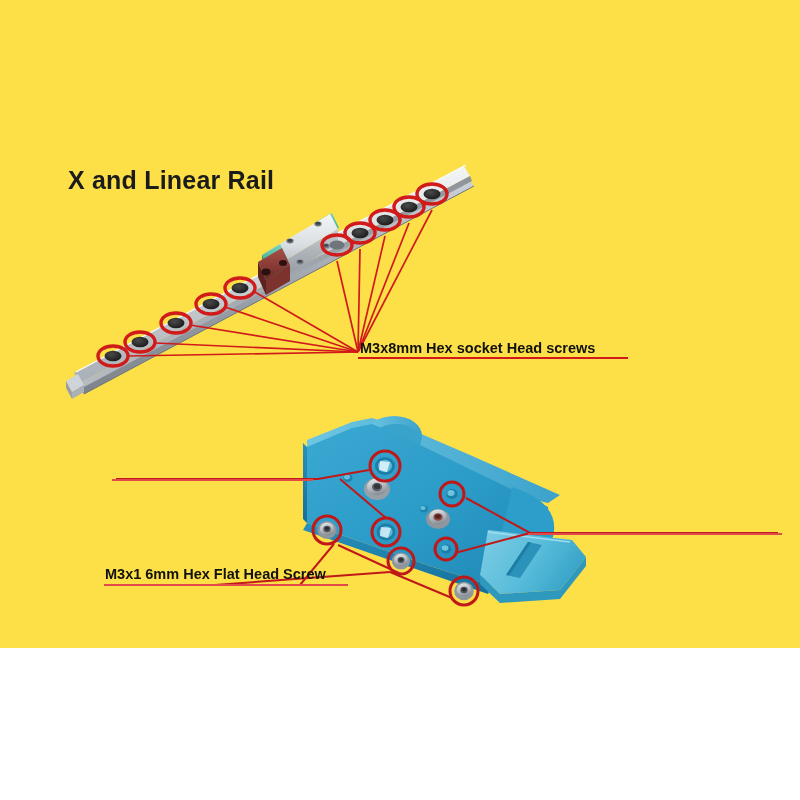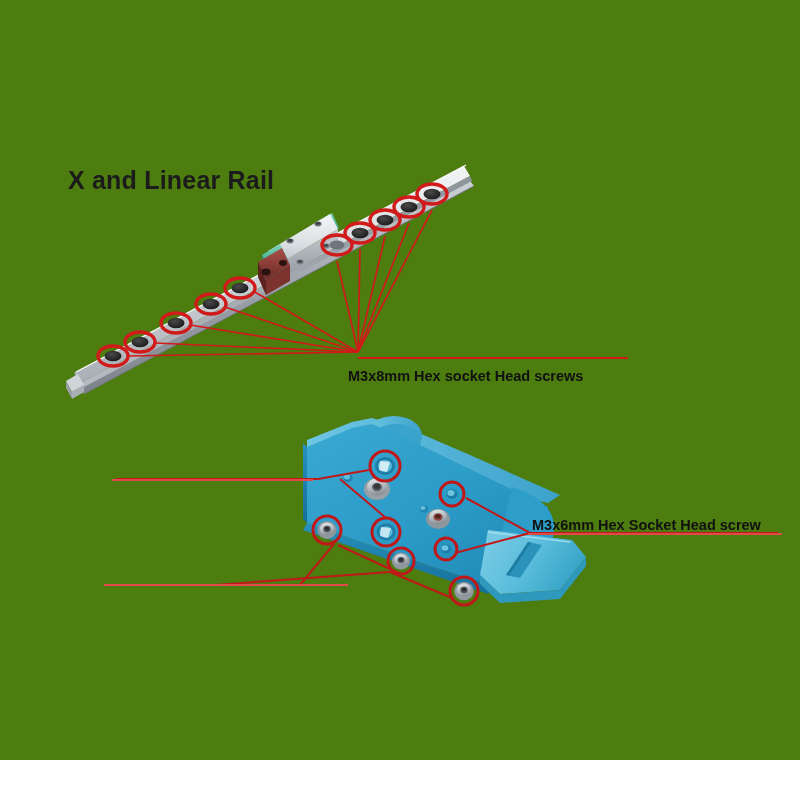--- a/index.html
+++ b/index.html
@@ -7,22 +7,22 @@
     margin: 0;
     padding: 0;
     background: #ffffff;
   }
   body {
     font-family: "Liberation Sans", sans-serif;
   }
   #stage {
     position: relative;
     width: 800px;
-    height: 760px;
-    background: #4d7c0f;
+    height: 648px;
+    background: #fde047;
     overflow: hidden;
   }
   #diagram-svg {
     position: absolute;
     left: 0;
     top: 0;
     width: 800px;
     height: 800px;
     display: block;
   }
@@ -37,21 +37,21 @@
     white-space: nowrap;
   }
   .callout-label {
     position: absolute;
     font-size: 14.5px;
     font-weight: bold;
     color: #111111;
     white-space: nowrap;
     line-height: 1;
   }
-  #label-rail-screws { left: 348px; top: 341px; margin-top: 28px; }
+  #label-rail-screws { left: 360px; top: 341px; }
   #label-hex-flat-6mm { left: 113px; top: 463px; }
   #label-socket-m3x6 { left: 532px; top: 518px; }
   #label-flat-m3x16 { left: 105px; top: 567px; }
 </style>
 </head>
 <body>
 
 <div id="stage">
 
   <svg id="diagram-svg" viewBox="0 0 800 800">
@@ -324,16 +324,16 @@
       </g>
       <line x1="528" y1="534" x2="782" y2="534" stroke="#e24a4a" stroke-width="2.2"></line>
     </g>
   </svg>
 
   <div class="page-title">X and Linear Rail</div>
 
   <div class="callout-label" id="label-rail-screws">M3x8mm Hex socket Head screws</div>
 
 
-  <div class="callout-label" id="label-socket-m3x6">M3x6mm Hex Socket Head screw</div>
-
+
+  <div class="callout-label" id="label-flat-m3x16">M3x1 6mm Hex Flat Head Screw</div>
 
 </div>
 
 </body></html>

